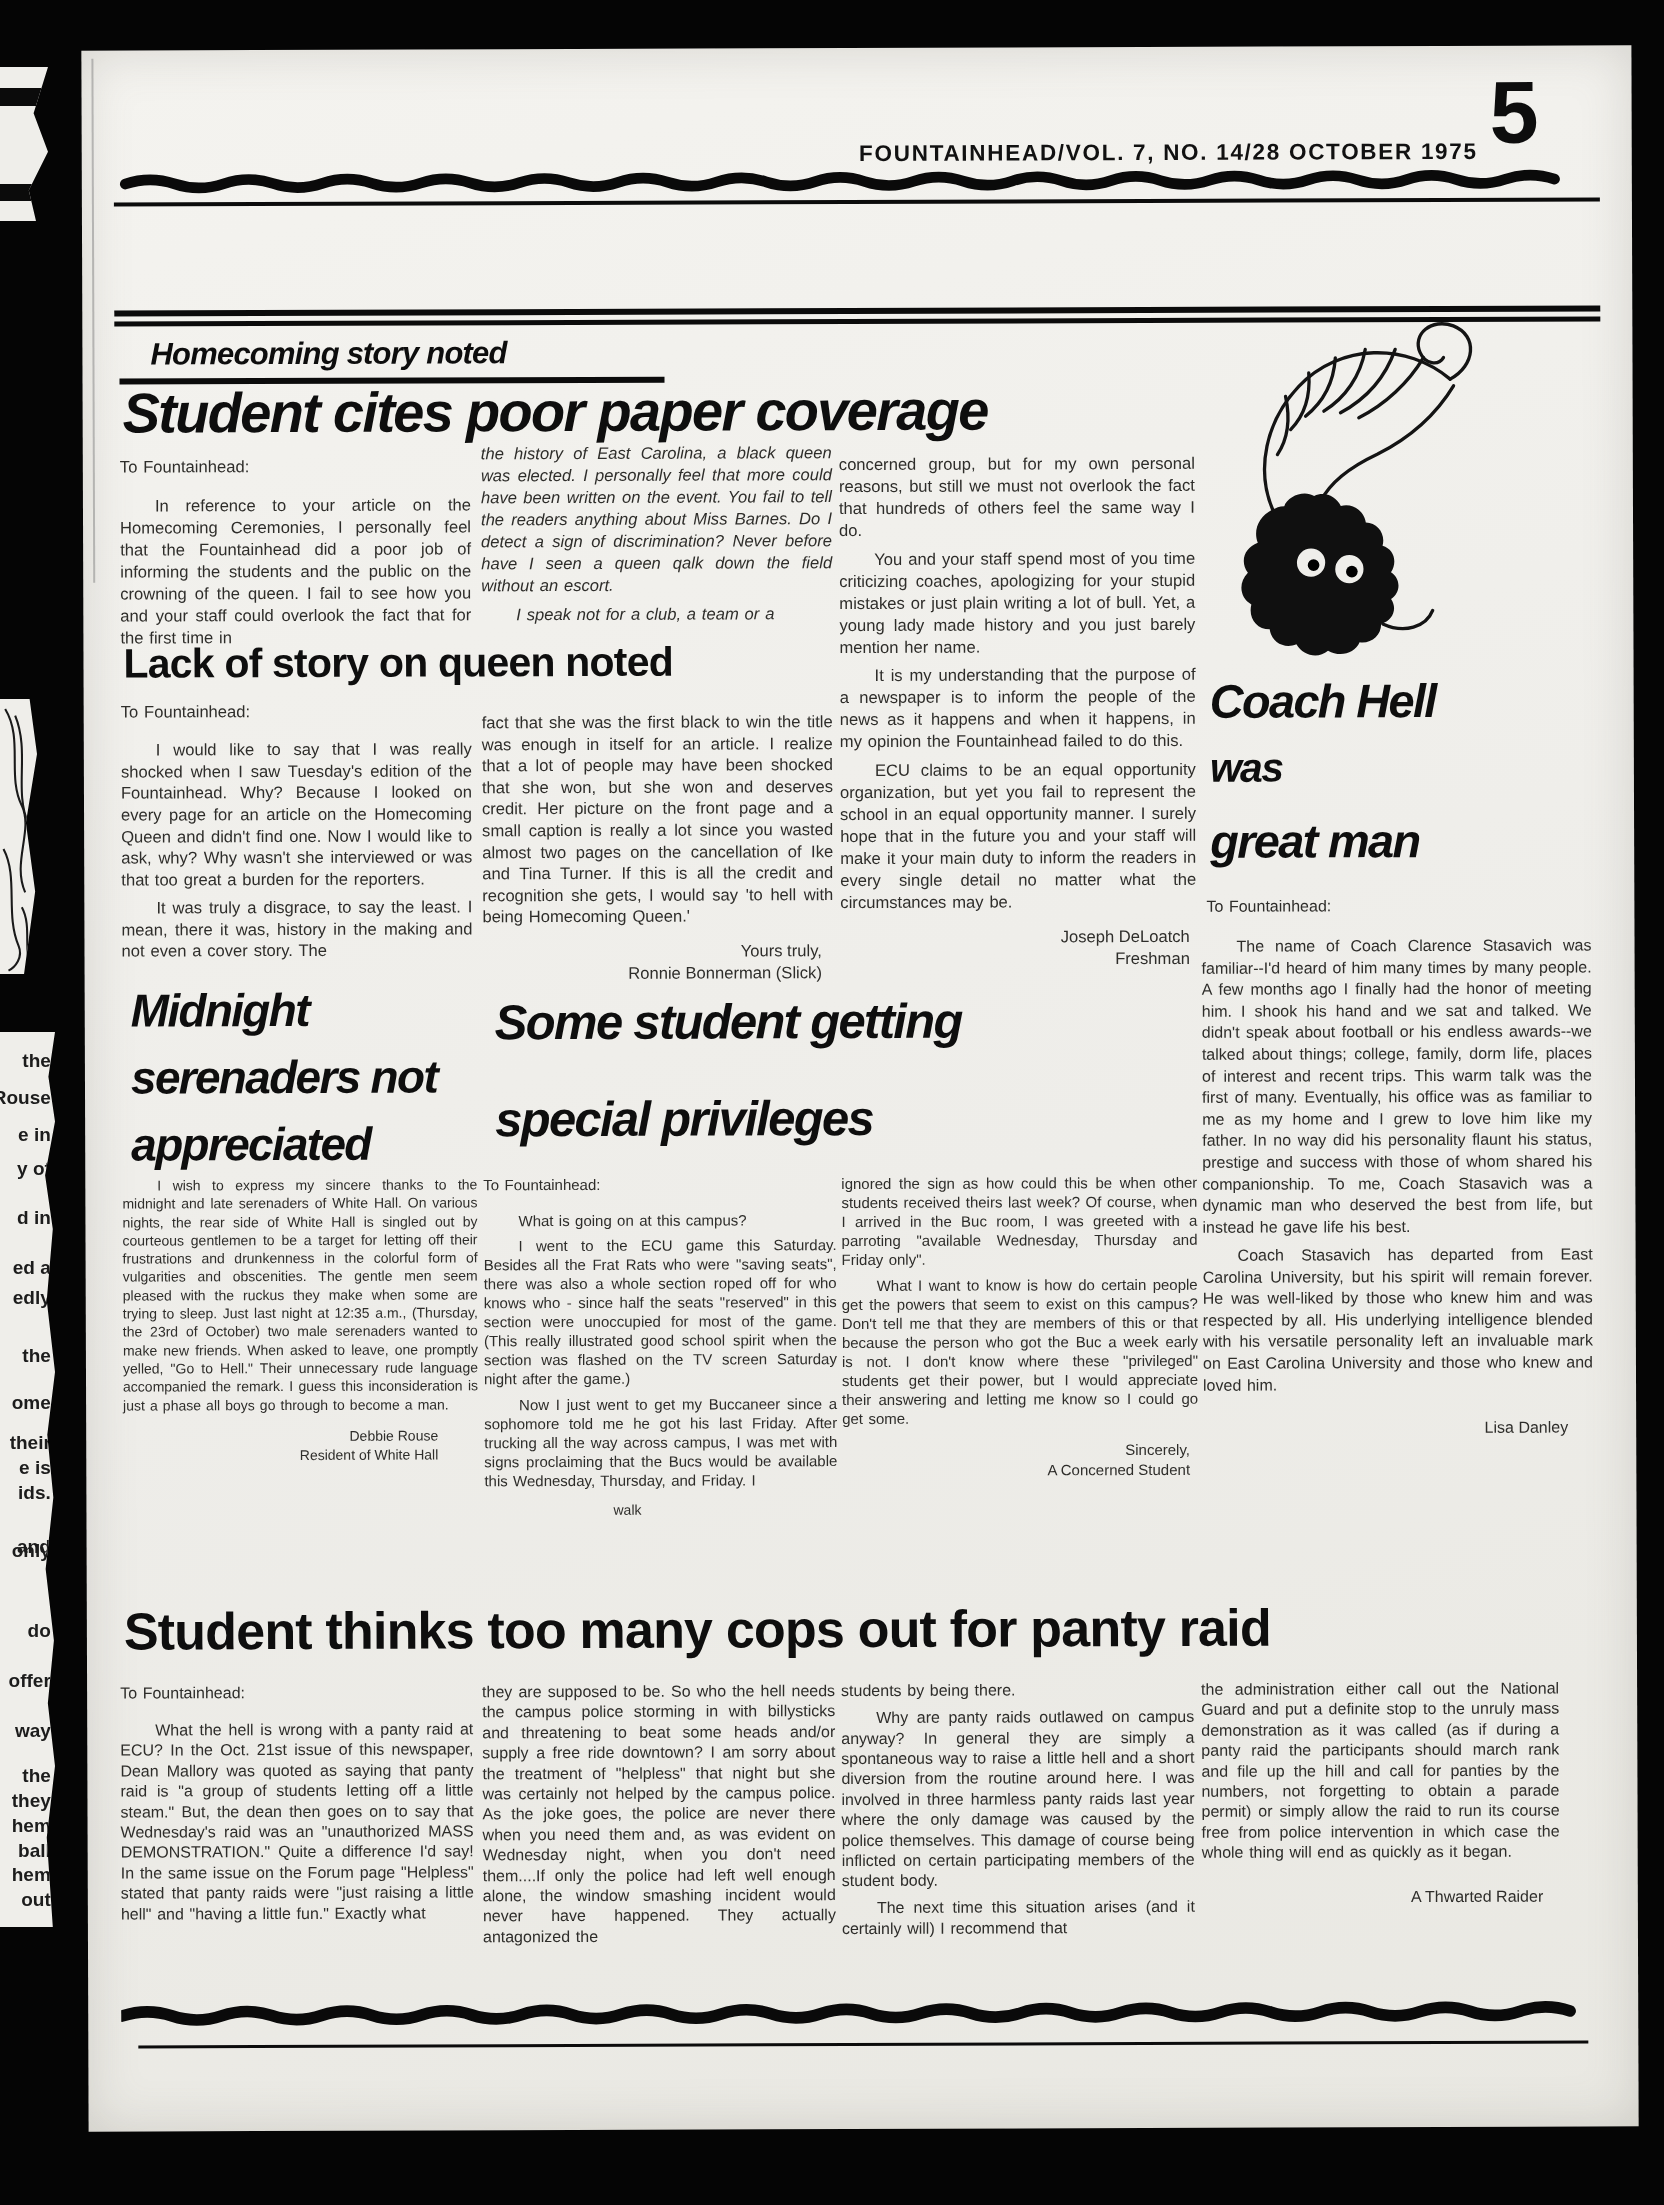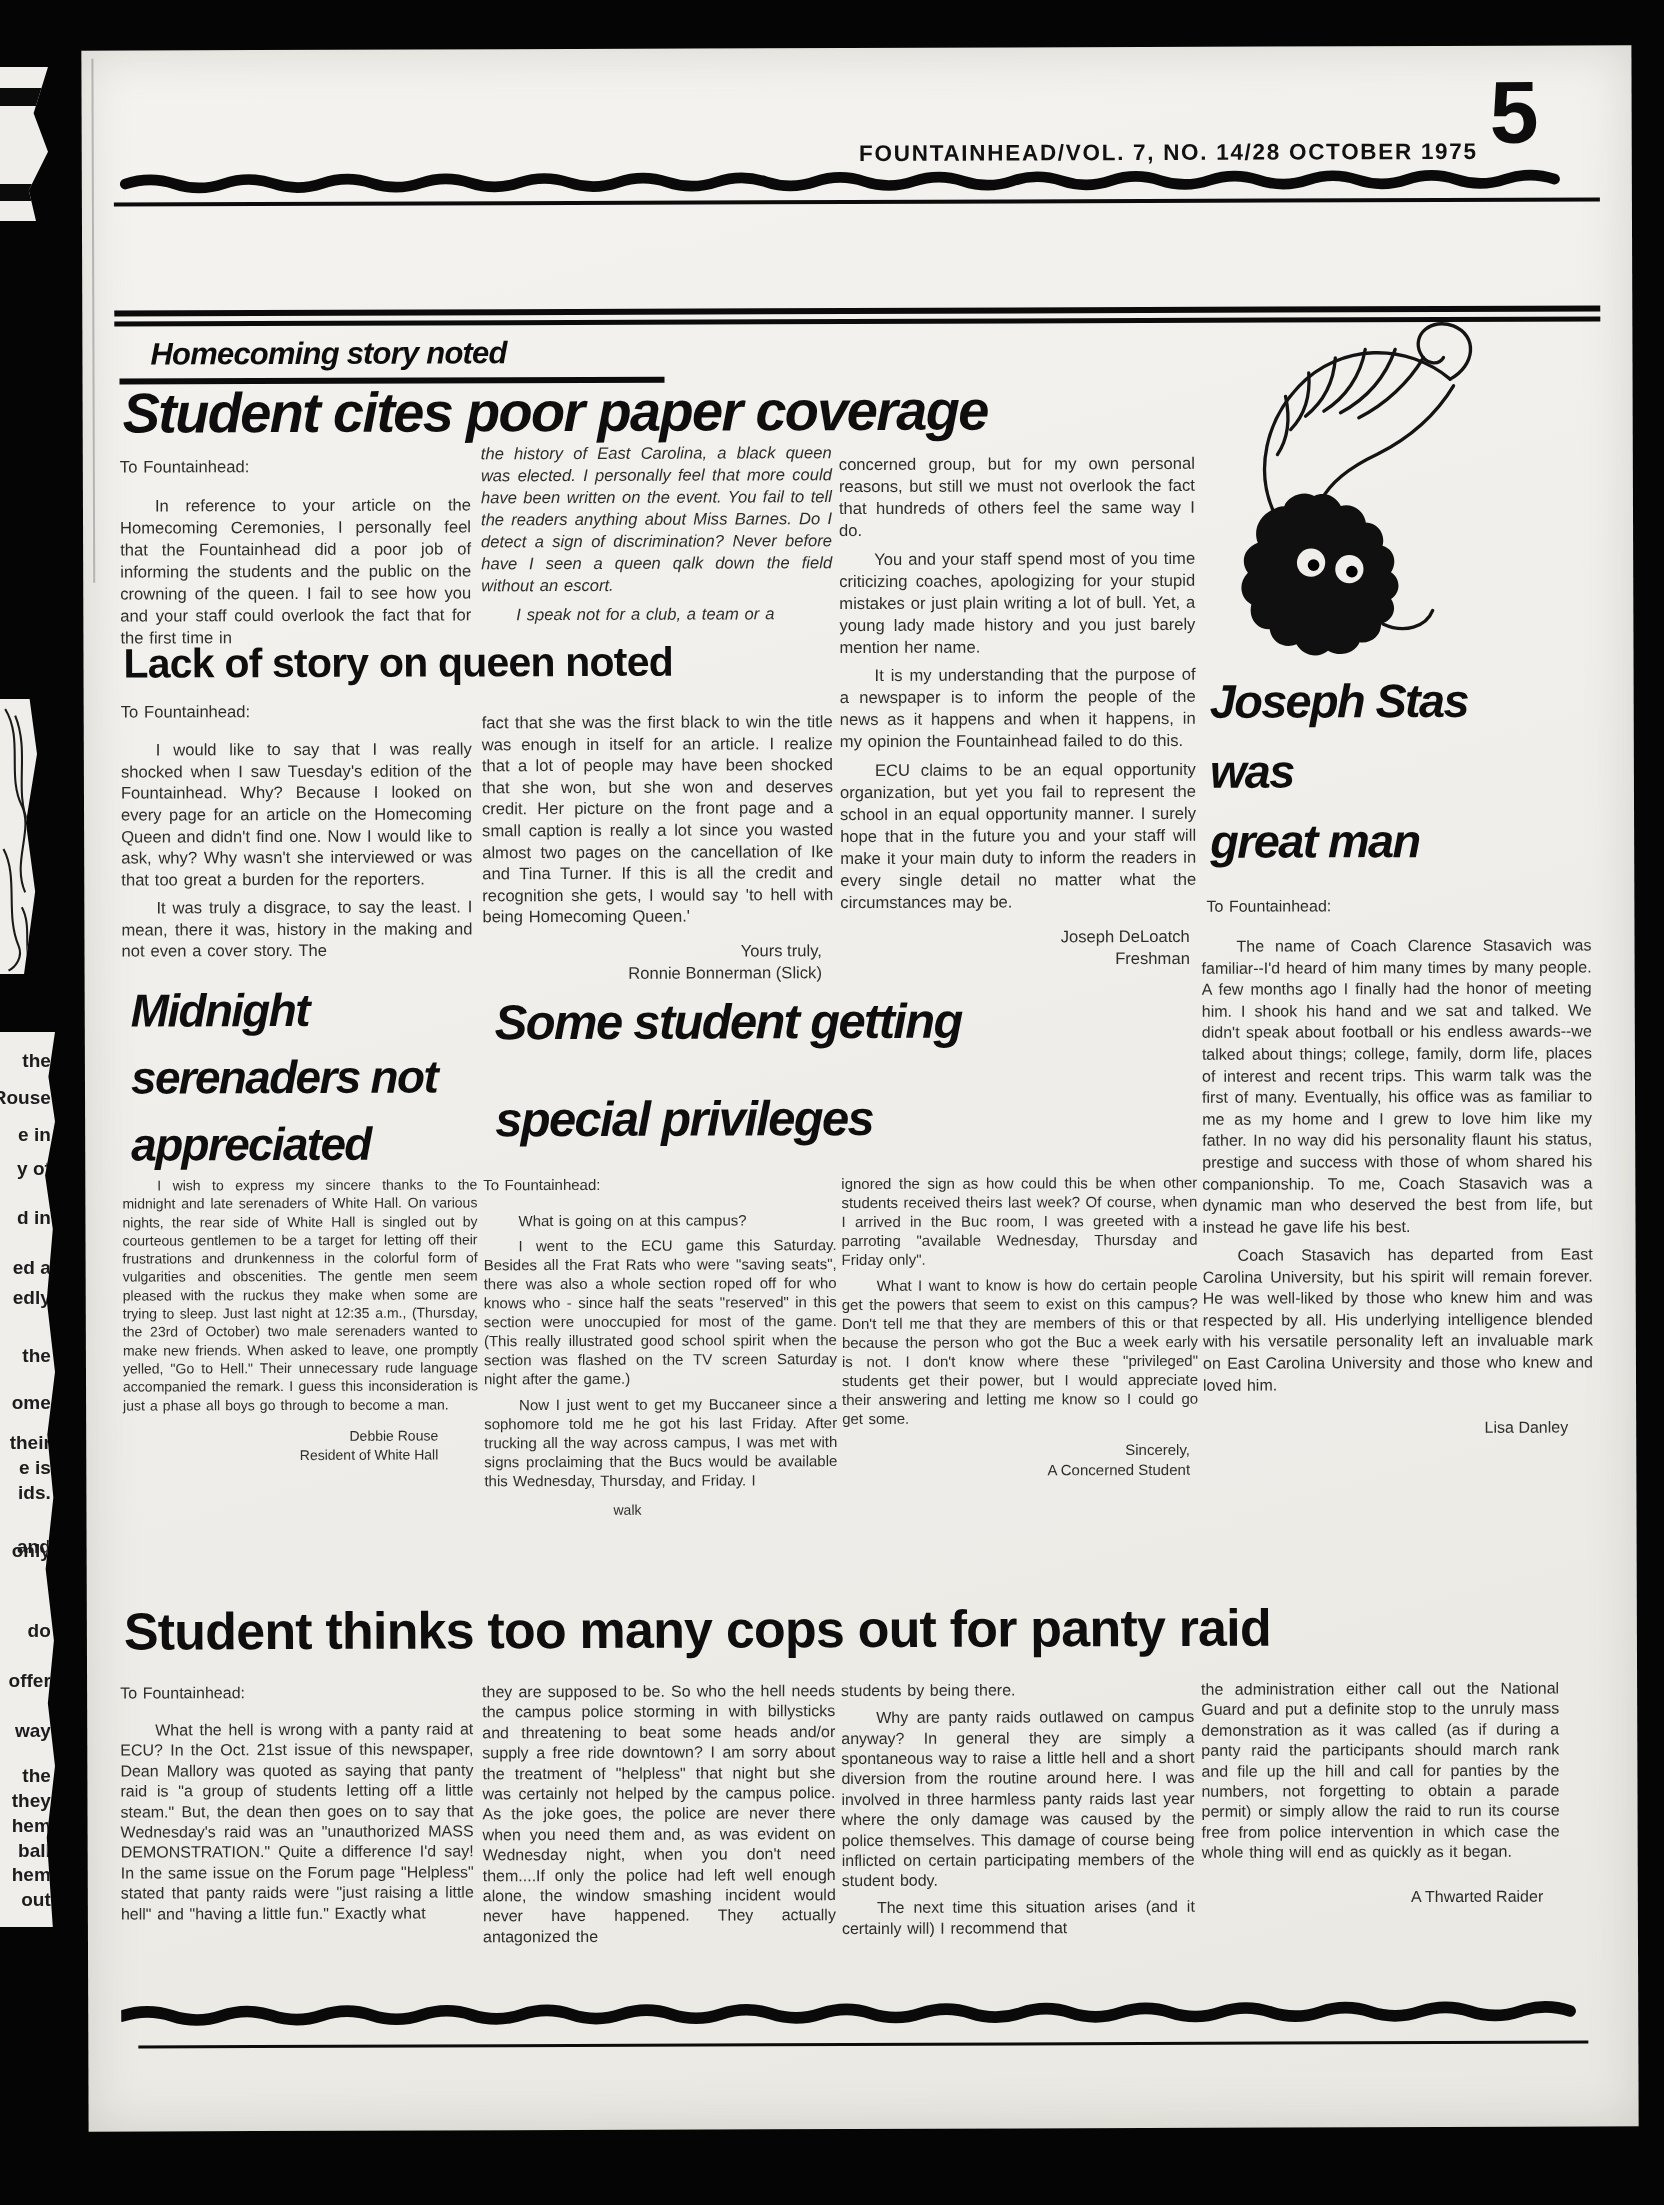--- a/index.html
+++ b/index.html
@@ -183,22 +183,22 @@
         <path d="M120 108 C126 136 122 160 110 178"></path>
         <path d="M236 382 C262 394 288 386 296 366"></path>
       </g>
       <path d="M104 244 C88 252 80 268 86 284 C70 290 64 306 74 320 C62 332 64 350 78 358 C74 374 84 388 100 388 C102 404 118 412 132 406 C140 420 158 424 170 414 C184 422 202 418 208 404 C222 406 234 396 234 382 C248 378 254 364 246 352 C258 344 258 328 246 320 C254 308 250 292 236 288 C240 274 230 260 216 260 C214 246 200 236 186 240 C180 228 166 222 154 228 C142 220 122 228 118 240 C112 240 108 242 104 244 Z" fill="#101010"></path>
       <circle cx="150" cy="308" r="17" fill="#efeeea"></circle>
       <circle cx="196" cy="316" r="17" fill="#efeeea"></circle>
       <circle cx="153" cy="311" r="7" fill="#000"></circle>
       <circle cx="199" cy="319" r="7" fill="#000"></circle>
     </svg>
 
-    <div class="abs hl" style="left:1126px;top:631px;font-size:47px;">Joseph Stas</div>
-    <div class="abs hl" style="left:1126px;top:701px;font-size:47px;">was</div>
+    <div class="abs hl" style="left:1126px;top:631px;font-size:47px;">Coach Hell</div>
+    <div class="abs hl" style="left:1126px;top:701px;font-size:41px;">was</div>
     <div class="abs hl" style="left:1126px;top:771px;font-size:47px;">great man</div>
 
     <div class="abs col t5" style="left:1122px;top:849px;width:390px;">
       <p class="sal">To Fountainhead:</p>
     </div>
     <div class="abs col t5" style="left:1117px;top:889px;width:390px;">
       <p>The name of Coach Clarence Stasavich was familiar--I'd heard of him many times by many people. A few months ago I finally had the honor of meeting him. I shook his hand and we sat and talked. We didn't speak about football or his endless awards--we talked about things; college, family, dorm life, places of interest and recent trips. This warm talk was the first of many. Eventually, his office was as familiar to me as my home and I grew to love him like my father. In no way did his personality flaunt his status, prestige and success with those of whom shared his companionship. To me, Coach Stasavich was a dynamic man who deserved the best from life, but instead he gave life his best.</p>
       <p>Coach Stasavich has departed from East Carolina University, but his spirit will remain forever. He was well-liked by those who knew him and was respected by all. His underlying intelligence blended with his versatile personality left an invaluable mark on East Carolina University and those who knew and loved him.</p>
       <div class="sig" style="padding-right:25px;margin-top:21.6px;">
         <div>Lisa Danley</div>

